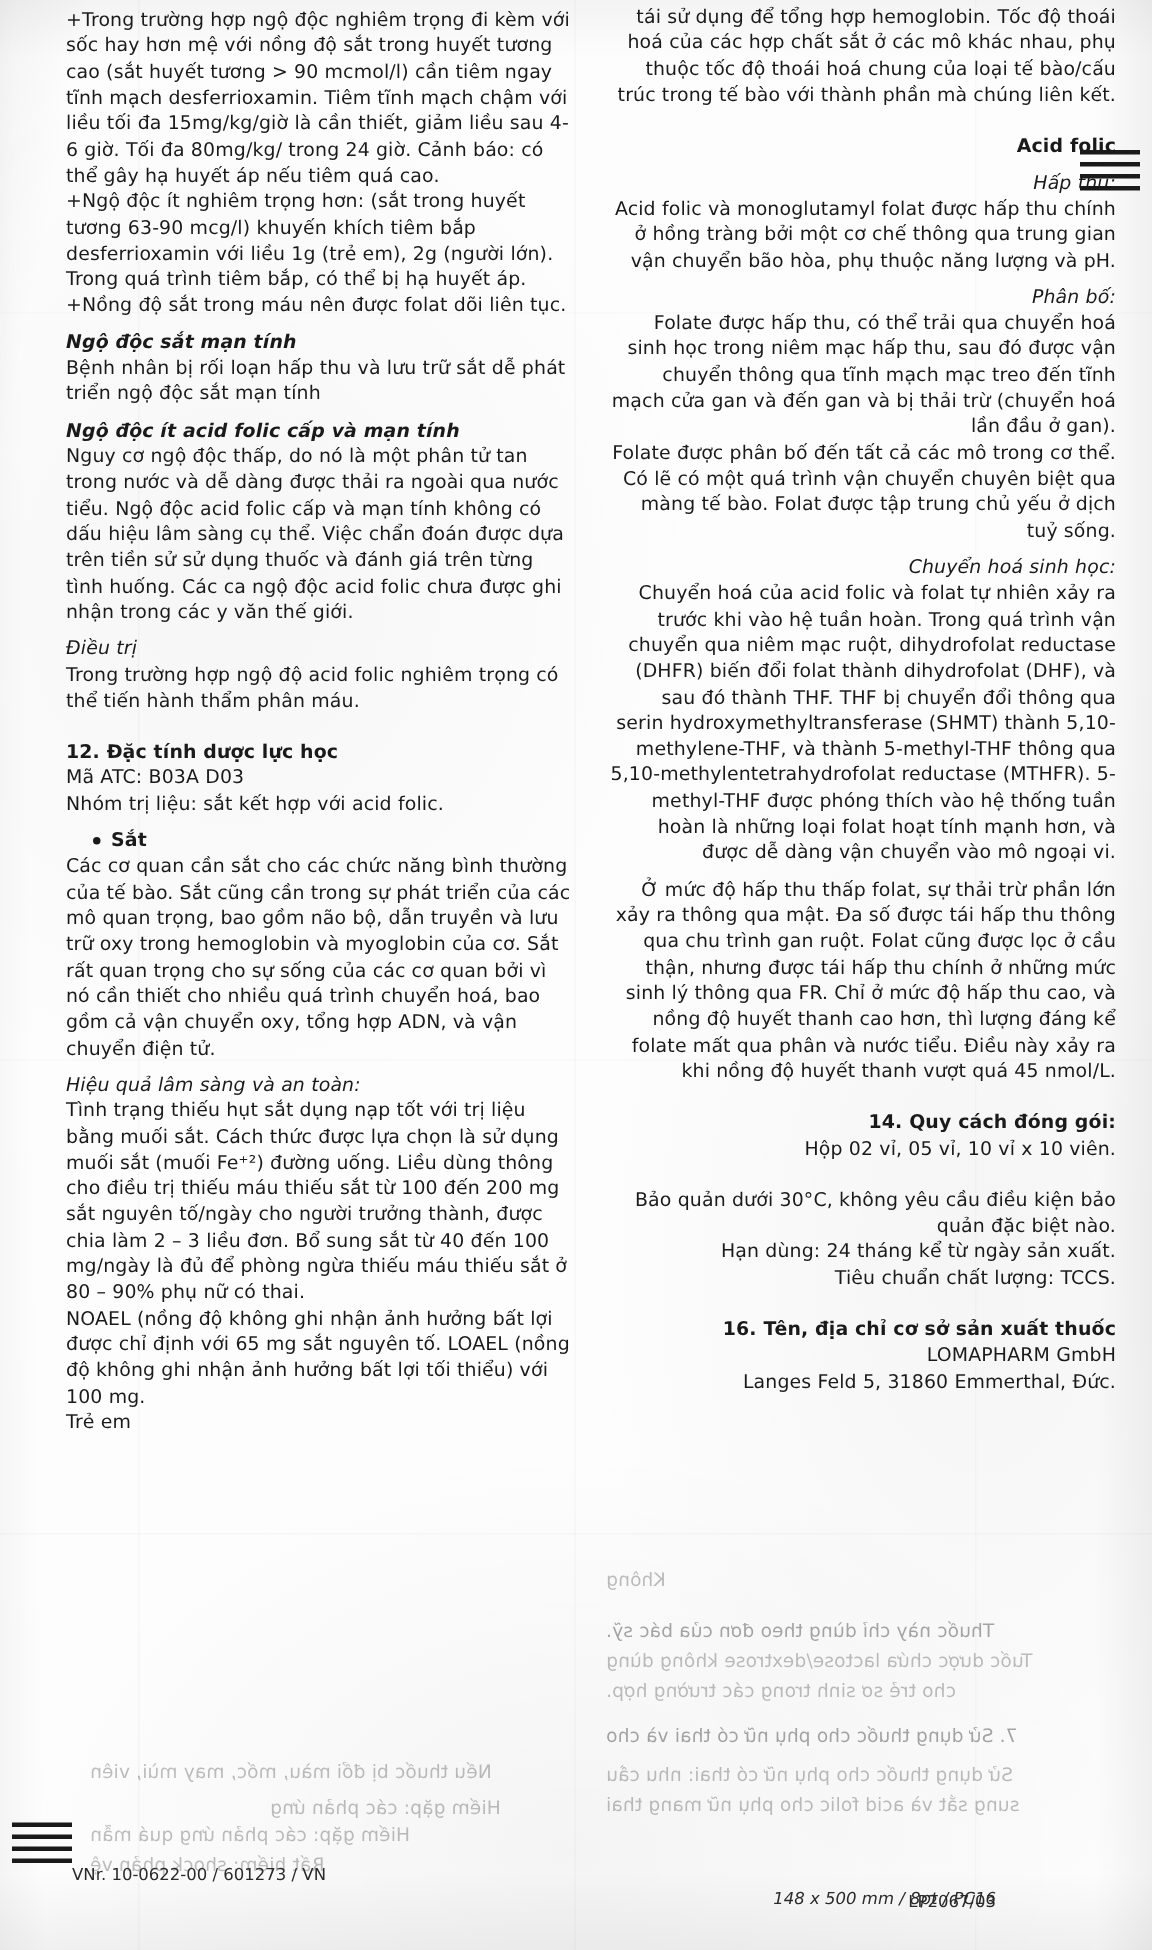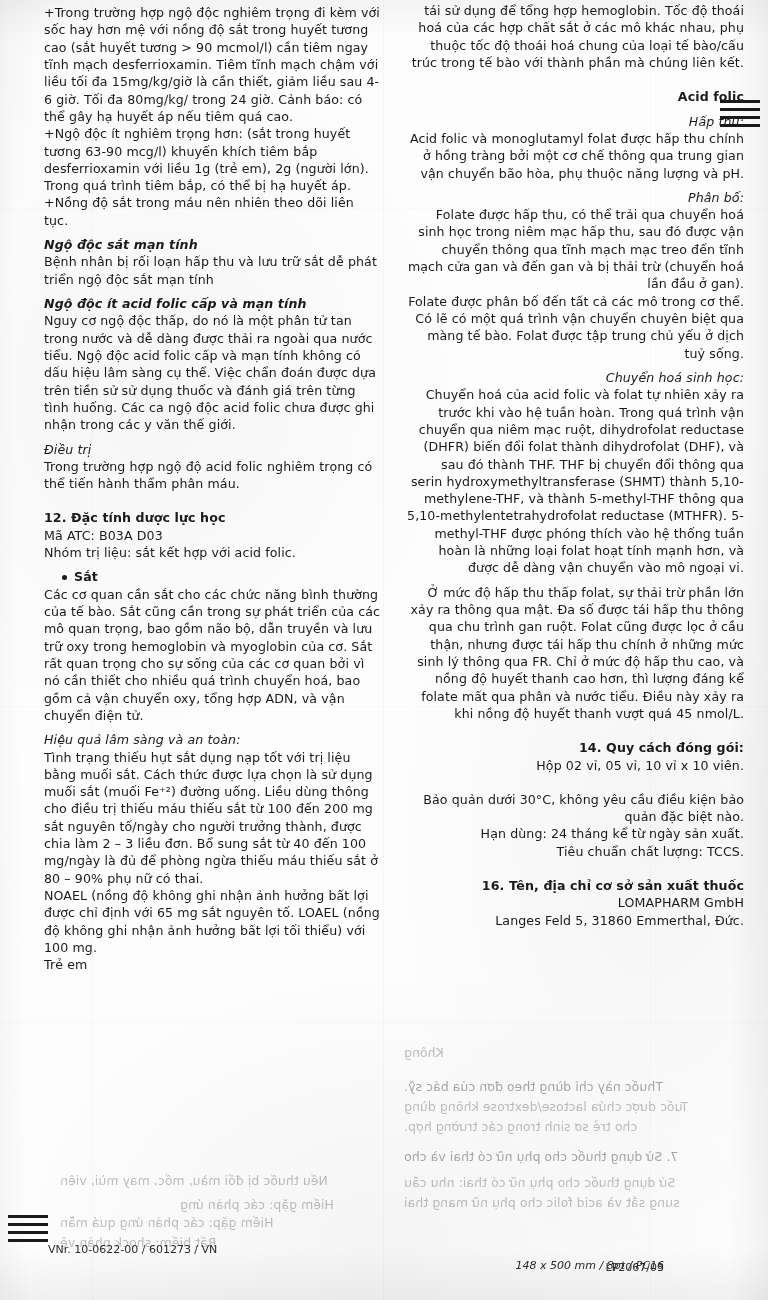--- a/index.html
+++ b/index.html
@@ -170,21 +170,21 @@
 <div class="ghost" style="left:180px; top:1196px; width:200px; text-align:right;">Hiếm gặp: các phản ứng</div>
 <div class="ghost" style="left:60px; top:1214px; width:320px; text-align:right;">Hiếm gặp: các phản ứng quá mẫn</div>
 
 <div class="columns">
   <div class="col left" id="col-left">
       <div class=""></div>
       <p class="blk ">+Trong trường hợp ngộ độc nghiêm trọng đi kèm với sốc hay hơn mệ với nồng độ sắt trong huyết tương cao (sắt huyết tương &gt; 90 mcmol/l) cần tiêm ngay tĩnh mạch desferrioxamin. Tiêm tĩnh mạch chậm với liều tối đa 15mg/kg/giờ là cần thiết, giảm liều sau 4-6 giờ. Tối đa 80mg/kg/ trong 24 giờ. Cảnh báo: có thể gây hạ huyết áp nếu tiêm quá cao.</p>
       <div class=""></div>
       <p class="blk ">+Ngộ độc ít nghiêm trọng hơn: (sắt trong huyết tương 63-90 mcg/l) khuyến khích tiêm bắp desferrioxamin với liều 1g (trẻ em), 2g (người lớn). Trong quá trình tiêm bắp, có thể bị hạ huyết áp.</p>
       <div class=""></div>
-      <p class="blk ">+Nồng độ sắt trong máu nên nhiên theo dõi liên tục.</p>
+      <p class="blk ">+Nồng độ sắt trong máu nên được folat dõi liên tục.</p>
       <div class="sp-sm"></div>
       <p class="blk bi">Ngộ độc sắt mạn tính</p>
       <div class=""></div>
       <p class="blk ">Bệnh nhân bị rối loạn hấp thu và lưu trữ sắt dễ phát triển ngộ độc sắt mạn tính</p>
       <div class="sp-sm"></div>
       <p class="blk bi">Ngộ độc ít acid folic cấp và mạn tính</p>
       <div class=""></div>
       <p class="blk ">Nguy cơ ngộ độc thấp, do nó là một phân tử tan trong nước và dễ dàng được thải ra ngoài qua nước tiểu. Ngộ độc acid folic cấp và mạn tính không có dấu hiệu lâm sàng cụ thể. Việc chẩn đoán được dựa trên tiền sử sử dụng thuốc và đánh giá trên từng tình huống. Các ca ngộ độc acid folic chưa được ghi nhận trong các y văn thế giới.</p>
       <div class="sp-sm"></div>
       <p class="blk i">Điều trị</p>

